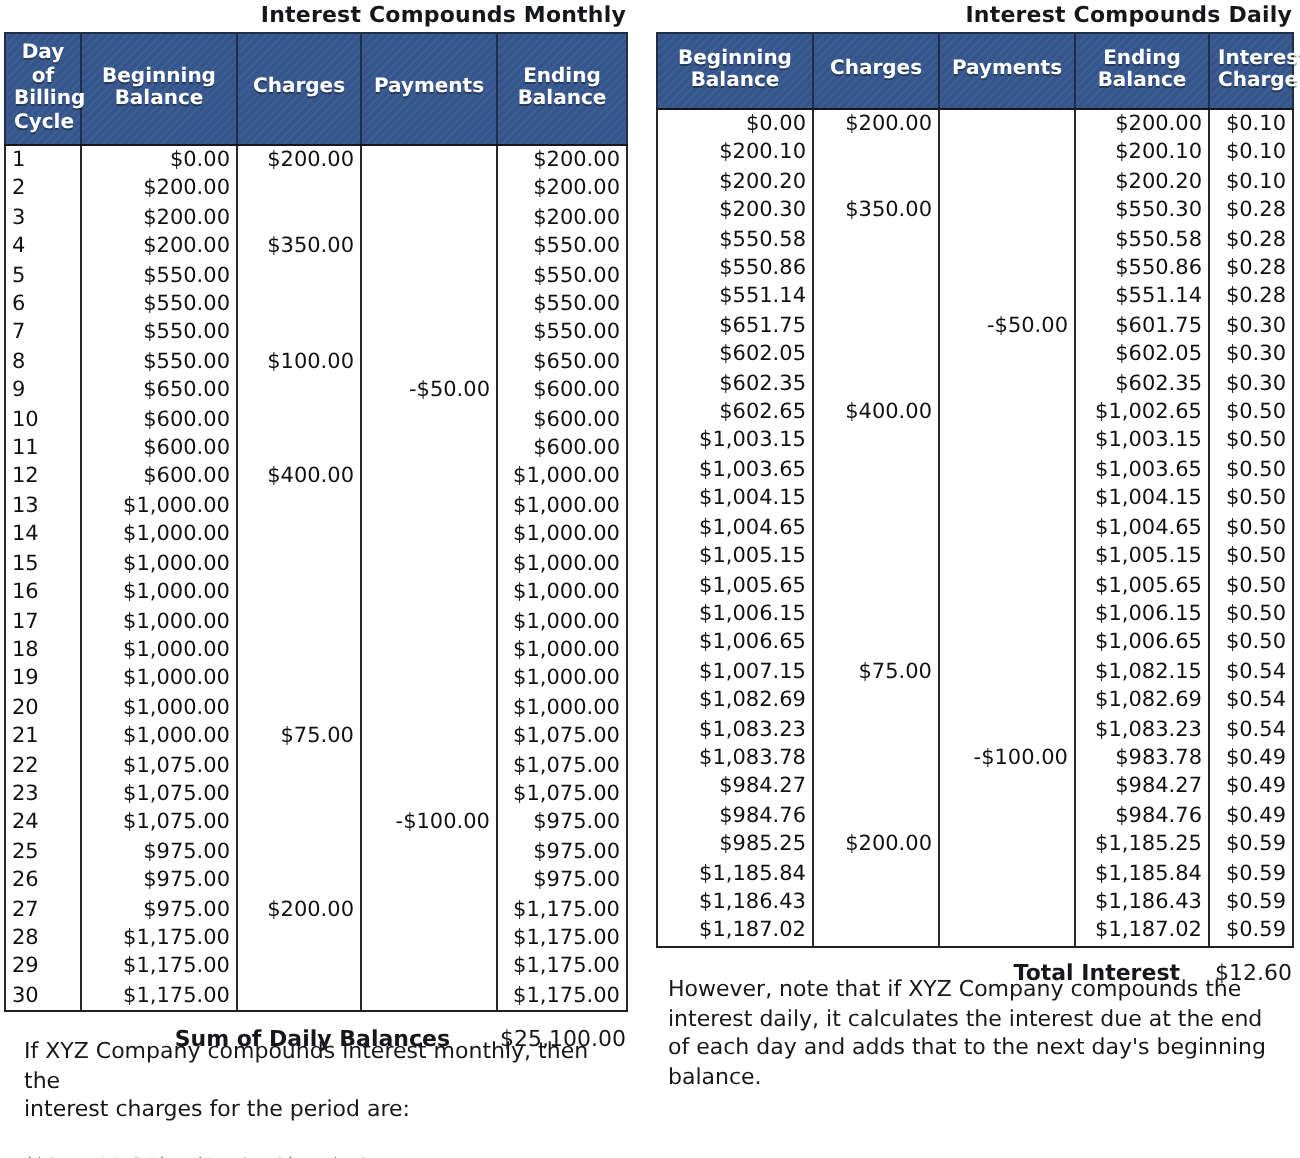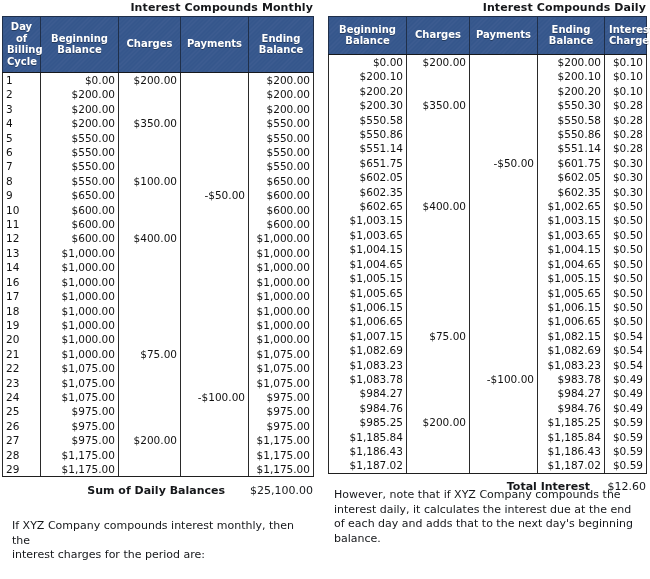--- a/index.html
+++ b/index.html
@@ -261,20 +261,27 @@
             <td class="num">$1,000.00</td>
           </tr>
           <tr>
             <td class="day">14</td>
             <td class="num">$1,000.00</td>
             <td class="blank num"></td>
             <td class="blank num"></td>
             <td class="num">$1,000.00</td>
           </tr>
           <tr>
+            <td class="day">15</td>
+            <td class="num">$1,000.00</td>
+            <td class="blank num"></td>
+            <td class="blank num"></td>
+            <td class="num">$1,000.00</td>
+          </tr>
+          <tr>
             <td class="day">16</td>
             <td class="num">$1,000.00</td>
             <td class="blank num"></td>
             <td class="blank num"></td>
             <td class="num">$1,000.00</td>
           </tr>
           <tr>
             <td class="day">17</td>
             <td class="num">$1,000.00</td>
             <td class="blank num"></td>
@@ -353,20 +360,27 @@
           </tr>
           <tr>
             <td class="day">28</td>
             <td class="num">$1,175.00</td>
             <td class="blank num"></td>
             <td class="blank num"></td>
             <td class="num">$1,175.00</td>
           </tr>
           <tr>
             <td class="day">29</td>
+            <td class="num">$1,175.00</td>
+            <td class="blank num"></td>
+            <td class="blank num"></td>
+            <td class="num">$1,175.00</td>
+          </tr>
+          <tr>
+            <td class="day">30</td>
             <td class="num">$1,175.00</td>
             <td class="blank num"></td>
             <td class="blank num"></td>
             <td class="num">$1,175.00</td>
           </tr>
         </tbody>
     </table>
 
     <div class="totals">
       <div class="label">Sum of Daily Balances</div>

